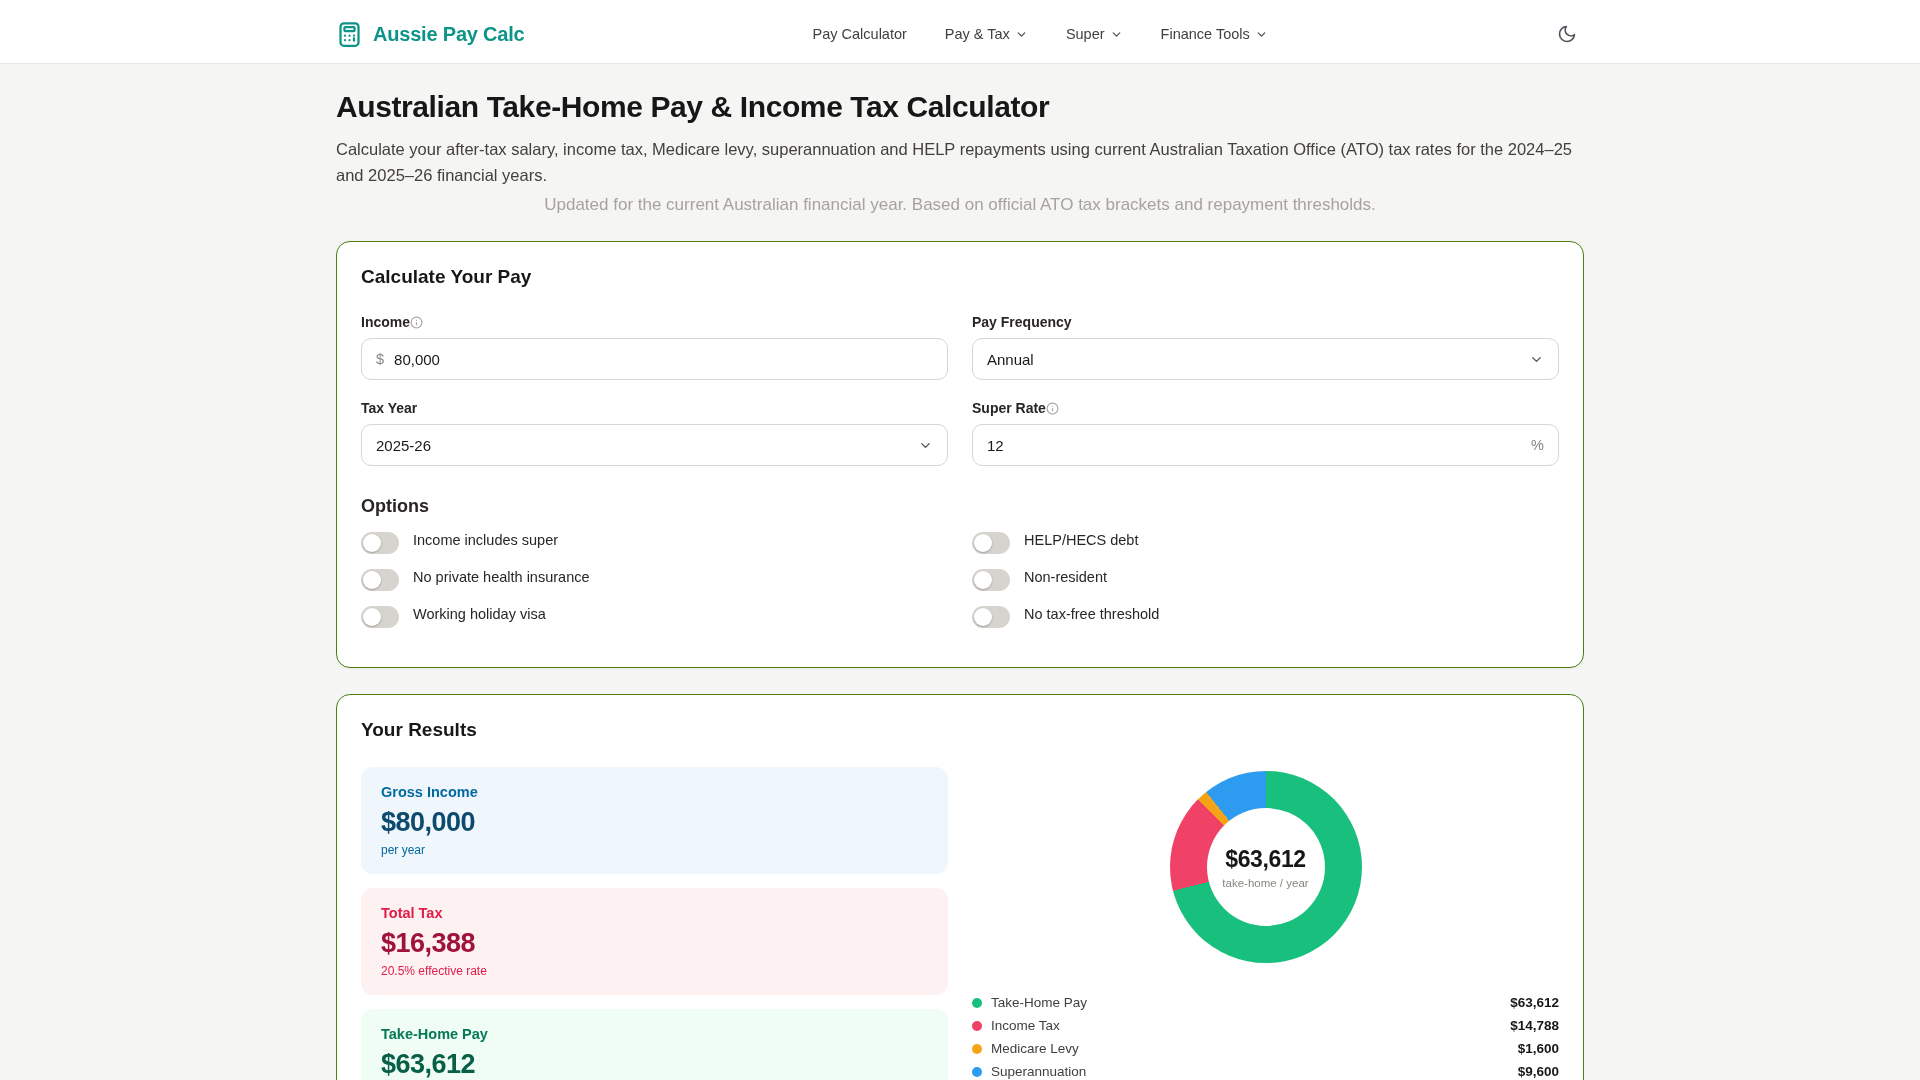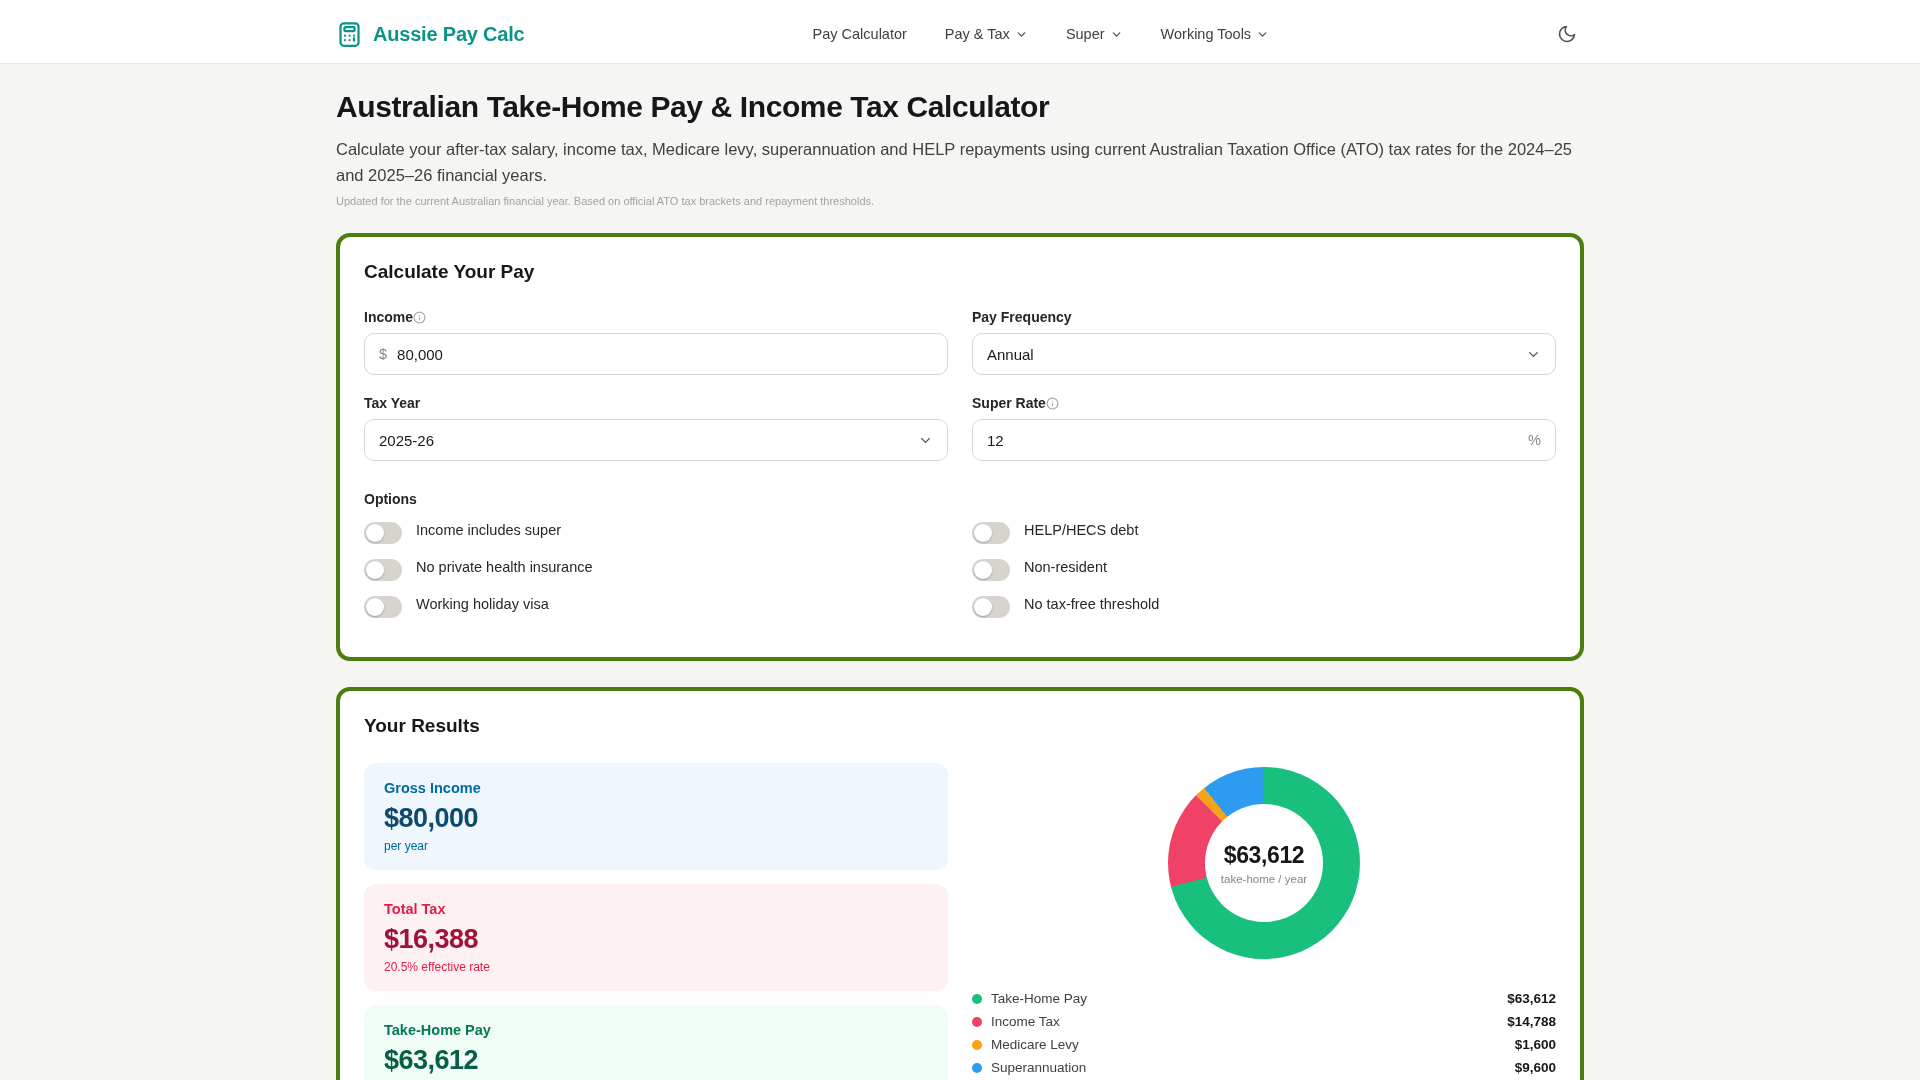--- a/index.html
+++ b/index.html
@@ -13,38 +13,38 @@
   .logo { display:flex; align-items:center; gap:10px; cursor:pointer; }
   .brand-name { font-size:20px; font-weight:700; color:#0d9488; letter-spacing:-0.2px; }
   nav { display:flex; align-items:center; gap:38px; margin-left:288px; }
   .nav-item { display:flex; align-items:center; gap:5px; font-size:14.5px; color:#404040; cursor:pointer; text-decoration:none; }
   .theme-btn { margin-left:auto; background:none; border:none; cursor:pointer; width:34px; height:34px; display:flex; align-items:center; justify-content:center; }
 
   
   .hero { padding-top:26px; }
   h1 { font-size:30px; font-weight:700; color:#171717; letter-spacing:-0.4px; }
   .subtitle { margin-top:13px; font-size:16.5px; line-height:1.55; color:#44403c; }
-  .note { margin-top:7px; font-size:11px; color:#a8a29e; }
-
-  
-  .card { background:#ffffff; border:4px solid #4d7c0f; border-radius:14px; box-shadow:0 1px 2px rgba(0,0,0,0.04); padding:24px; margin-top:26px; }
+  .note { margin-top:7px; font-size:17px; color:#a8a29e;text-align:center; }
+
+  
+  .card { background:#ffffff; border:1px solid #4d7c0f; border-radius:14px; box-shadow:0 1px 2px rgba(0,0,0,0.04); padding:24px; margin-top:26px; }
   .card h2 { font-size:19px; font-weight:700; color:#171717; margin-bottom:26px; }
 
   
   .form-grid { display:grid; grid-template-columns:1fr 1fr; column-gap:24px; row-gap:20px; }
   .field-label { display:flex; align-items:center; gap:0; font-size:14px; font-weight:700; color:#292524; margin-bottom:8px; }
   .control { height:42px; border:1px solid #d9d6d2; border-radius:10px; background:#fff; display:flex; align-items:center; padding:0 14px; font-size:15px; color:#1c1917; width:100%; }
   .control input { border:none; outline:none; font-size:15px; color:#1c1917; flex:1; font-family:inherit; background:transparent; min-width:0; }
   .affix { color:#8a8680; font-size:14.5px; }
   .prefix { margin-right:10px; }
   .suffix { margin-left:10px; }
   .select-btn { justify-content:space-between; cursor:pointer; }
   .select-btn span { font-size:15px; }
 
-  .options-heading { font-size:14px; font-weight:700; color:#292524; margin:30px 0 15px; }
+  .options-heading { font-size:18px; font-weight:700; color:#292524; margin:30px 0 15px; }
   .options-cols { display:grid; grid-template-columns:1fr 1fr; column-gap:24px; }
   .toggle-row { display:flex; gap:14px; margin-bottom:15px; }
   .toggle { width:38px; height:22px; border-radius:11px; background:#d7d3cf; border:none; position:relative; cursor:pointer; flex:0 0 auto; }
   .toggle .knob { position:absolute; left:2px; top:2px; width:18px; height:18px; border-radius:50%; background:#ffffff; box-shadow:0 1px 2px rgba(0,0,0,0.25); }
   .toggle-label { font-size:14.5px; color:#27272a; }
 
   
   .results-grid { display:grid; grid-template-columns:1fr 1fr; column-gap:24px; }
   .stat { border-radius:12px; padding:17px 20px; }
   .stat + .stat { margin-top:14px; }
@@ -102,21 +102,21 @@
       </a>
       <a class="nav-item">
         <span>Super</span>
         <span>
             <svg width="13" height="13" viewBox="0 0 24 24" fill="none" stroke="#52525b" stroke-width="2.4" stroke-linecap="round" stroke-linejoin="round">
               <polyline points="6 9 12 15 18 9"></polyline>
             </svg>
           </span>
       </a>
       <a class="nav-item">
-        <span>Working Tools</span>
+        <span>Finance Tools</span>
         <span>
             <svg width="13" height="13" viewBox="0 0 24 24" fill="none" stroke="#52525b" stroke-width="2.4" stroke-linecap="round" stroke-linejoin="round">
               <polyline points="6 9 12 15 18 9"></polyline>
             </svg>
           </span>
       </a>
     </nav>
     <button class="theme-btn">
       <span>
         <svg width="20" height="20" viewBox="0 0 24 24" fill="none" stroke="#52525b" stroke-width="2" stroke-linecap="round" stroke-linejoin="round">

